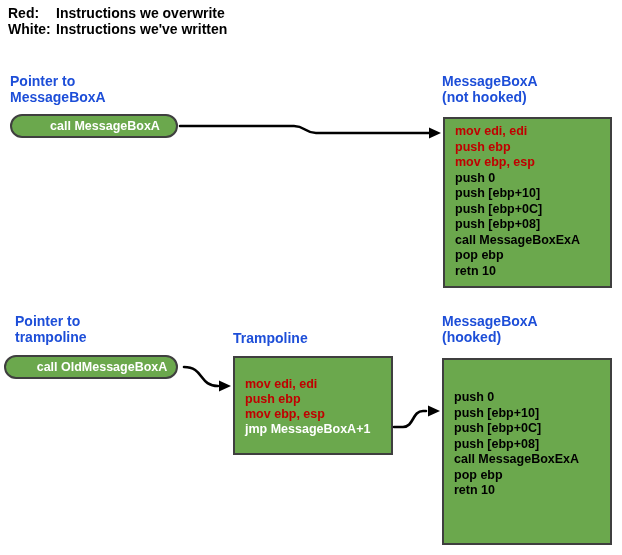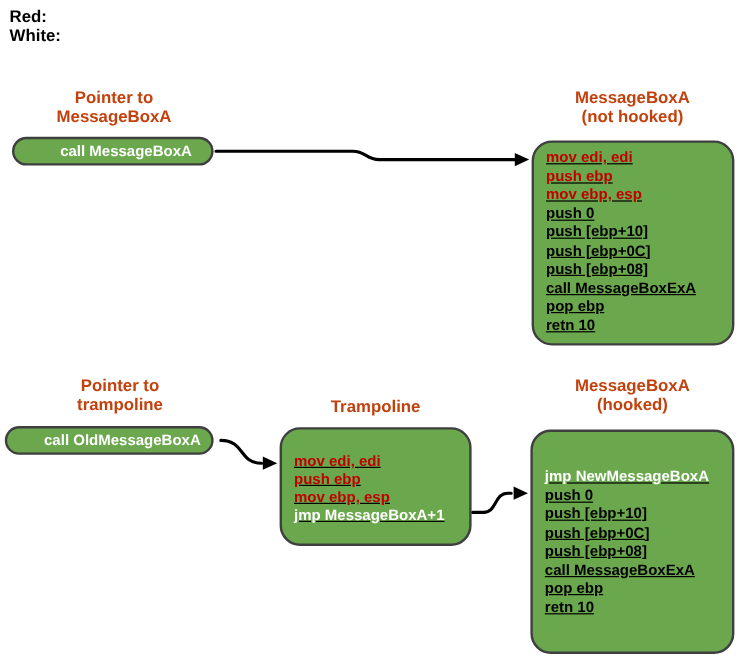--- a/index.html
+++ b/index.html
@@ -6,34 +6,34 @@
   #stage{
     position:relative;width:622px;height:555px;background:#ffffff;overflow:hidden;
     font-family:"Liberation Sans",sans-serif;
   }
   
   .legend{position:absolute;left:8px;top:5px;}
   .legend-row{display:flex;font-weight:bold;font-size:14px;line-height:16px;color:#000;}
   .legend-label{width:48px;flex:0 0 48px;}
   
   .title{
-    position:absolute;font-weight:bold;font-size:14px;line-height:16px;color:#c2410c;
-    text-align:center;white-space:pre-line;
+    position:absolute;font-weight:bold;font-size:14px;line-height:16px;color:#1d4ed8;
+    text-align:left;white-space:pre-line;
   }
   
   .pill{
     position:absolute;height:24px;box-sizing:border-box;
     background:#6BA84D;border:2.5px solid #3F3F3F;border-radius:12px;
     display:flex;align-items:center;justify-content:center;
     color:#fff;font-weight:bold;font-size:12.5px;white-space:nowrap;padding-left:22px;
   }
   
   .codebox{
     position:absolute;box-sizing:border-box;
-    background:#6BA84D;border:2.5px solid #3F3F3F;border-radius:17px;text-decoration:underline;
+    background:#6BA84D;border:2.5px solid #3F3F3F;border-radius:0;
   }
   .codebox > div{
     font-weight:bold;font-size:12.5px;line-height:15.5px;color:#000;white-space:pre;
   }
   .codebox .red{color:#C00000;}
   .codebox .white{color:#FFFFFF;}
   .codebox .black{color:#000000;}
   #box-not-hooked{left:443px;top:117px;width:169px;height:171px;padding:5px 6px 0 10px;}
   #box-trampoline{left:233px;top:356px;width:160px;height:99px;padding:19px 6px 0 10px;}
   #box-trampoline > div{line-height:15px;}
@@ -48,23 +48,25 @@
   #arrow-layer{position:absolute;left:0;top:0;pointer-events:none;}
 </style>
 </head>
 <body>
 
 <div id="stage">
 
   <div class="legend">
     <div class="legend-row">
       <span class="legend-label">Red:</span>
+      <span>Instructions we overwrite</span>
     </div>
     <div class="legend-row">
       <span class="legend-label">White:</span>
+      <span>Instructions we've written</span>
     </div>
   </div>
 
   <div class="title" id="t-pointer-msgboxa">Pointer to
 MessageBoxA</div>
   <div class="title" id="t-not-hooked">MessageBoxA
 (not hooked)</div>
   <div class="title" id="t-pointer-trampoline">Pointer to
 trampoline</div>
   <div class="title" id="t-trampoline">Trampoline</div>
@@ -86,21 +88,20 @@
       <div class="black">pop ebp</div>
       <div class="black">retn 10</div>
     </div>
   <div class="codebox" id="box-trampoline">
       <div class="red">mov edi, edi</div>
       <div class="red">push ebp</div>
       <div class="red">mov ebp, esp</div>
       <div class="white">jmp MessageBoxA+1</div>
     </div>
   <div class="codebox" id="box-hooked">
-      <div class="white">jmp NewMessageBoxA</div>
       <div class="black">push 0</div>
       <div class="black">push [ebp+10]</div>
       <div class="black">push [ebp+0C]</div>
       <div class="black">push [ebp+08]</div>
       <div class="black">call MessageBoxExA</div>
       <div class="black">pop ebp</div>
       <div class="black">retn 10</div>
     </div>
 
   <svg id="arrow-layer" width="622" height="555" viewBox="0 0 622 555">

